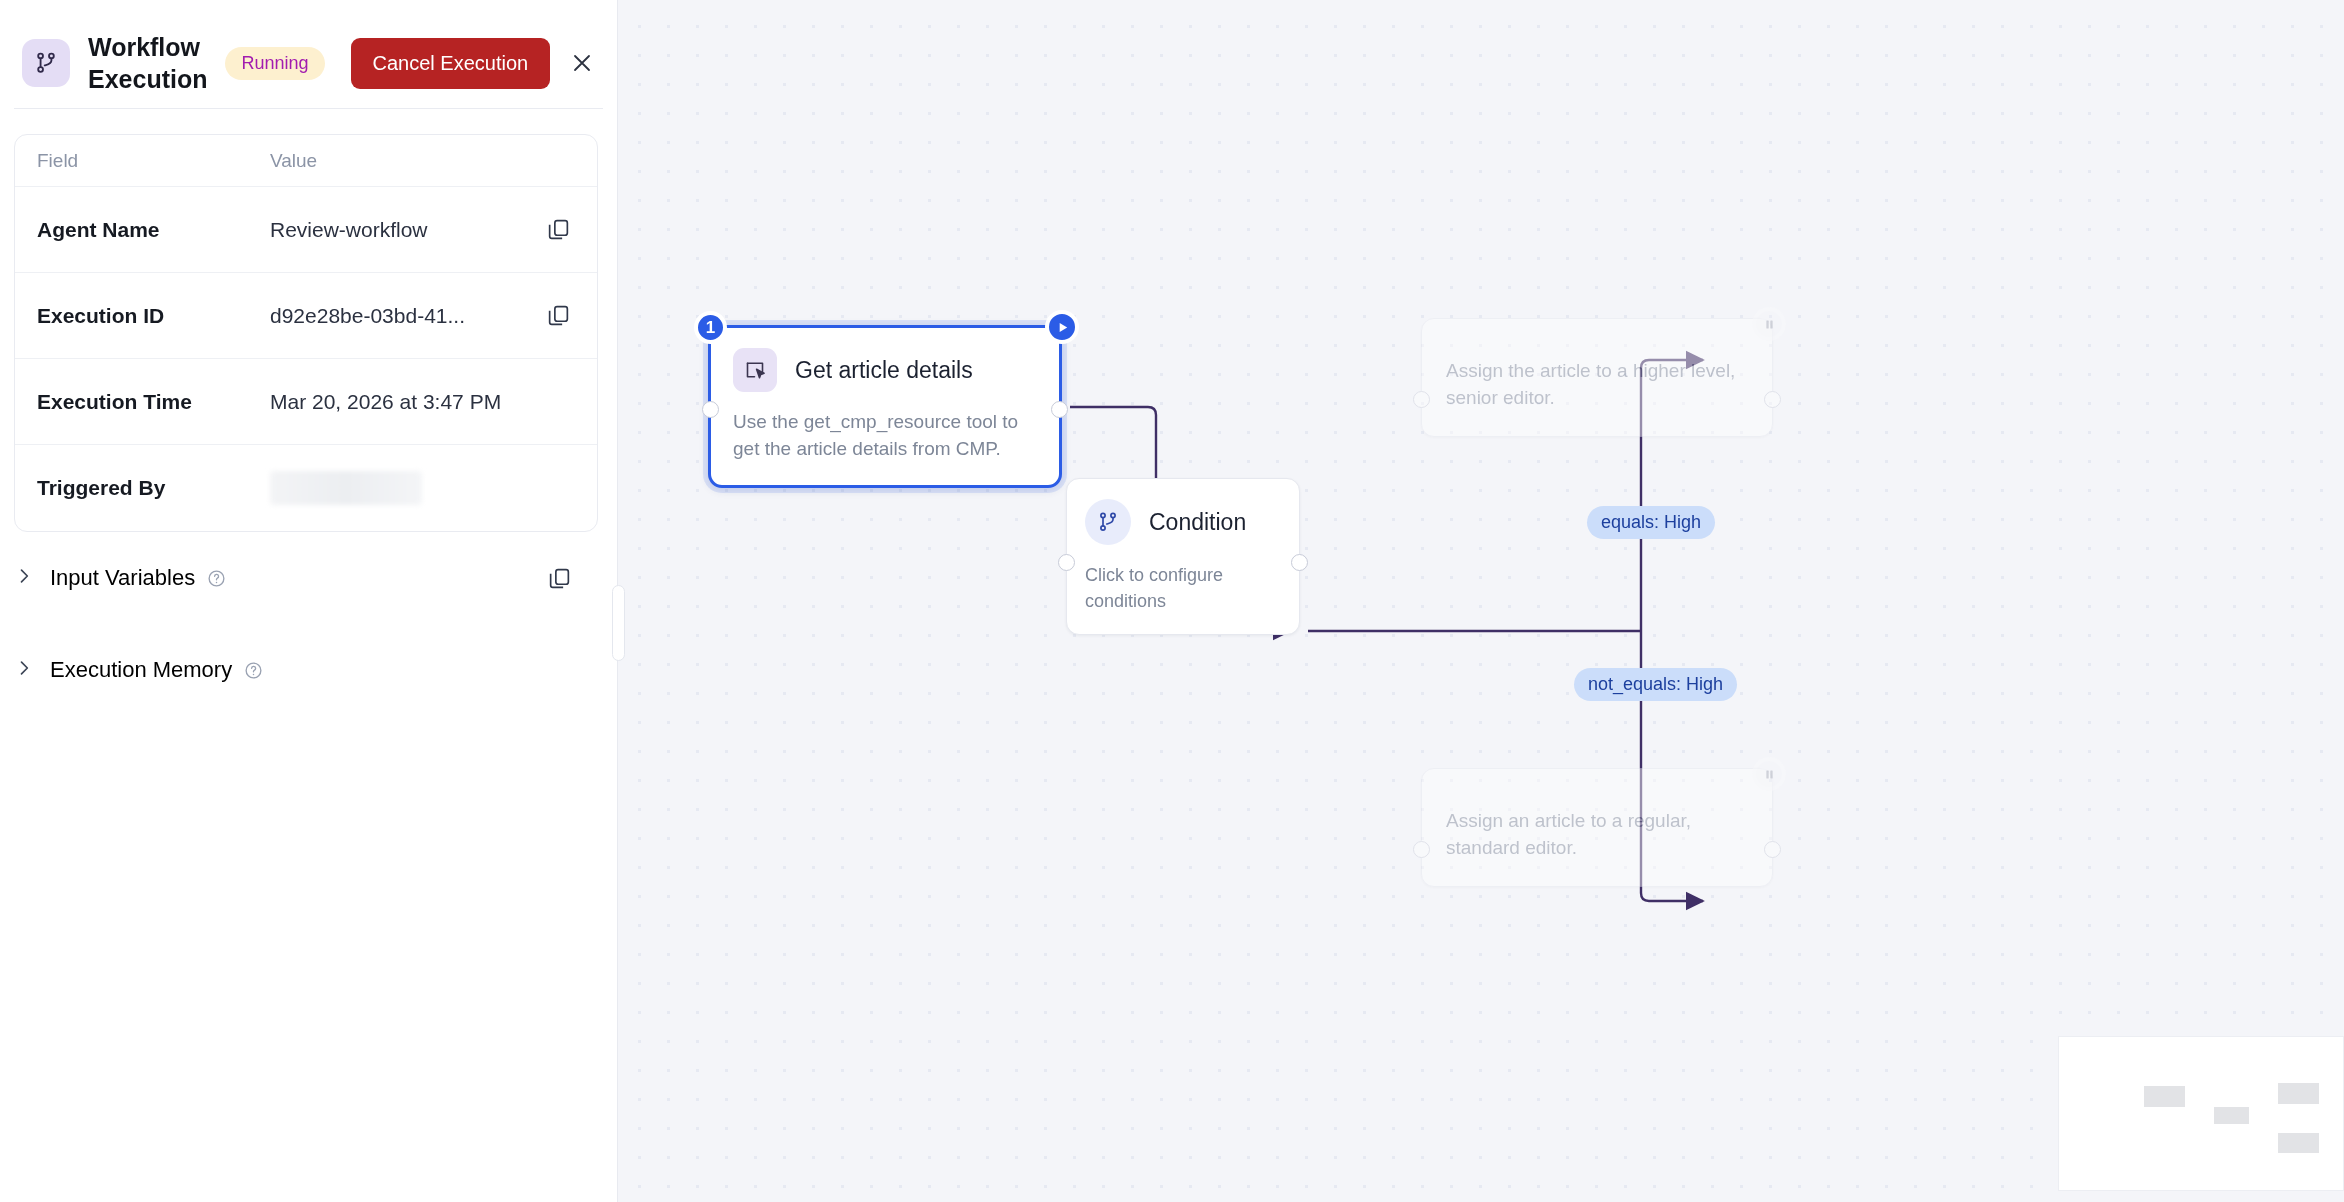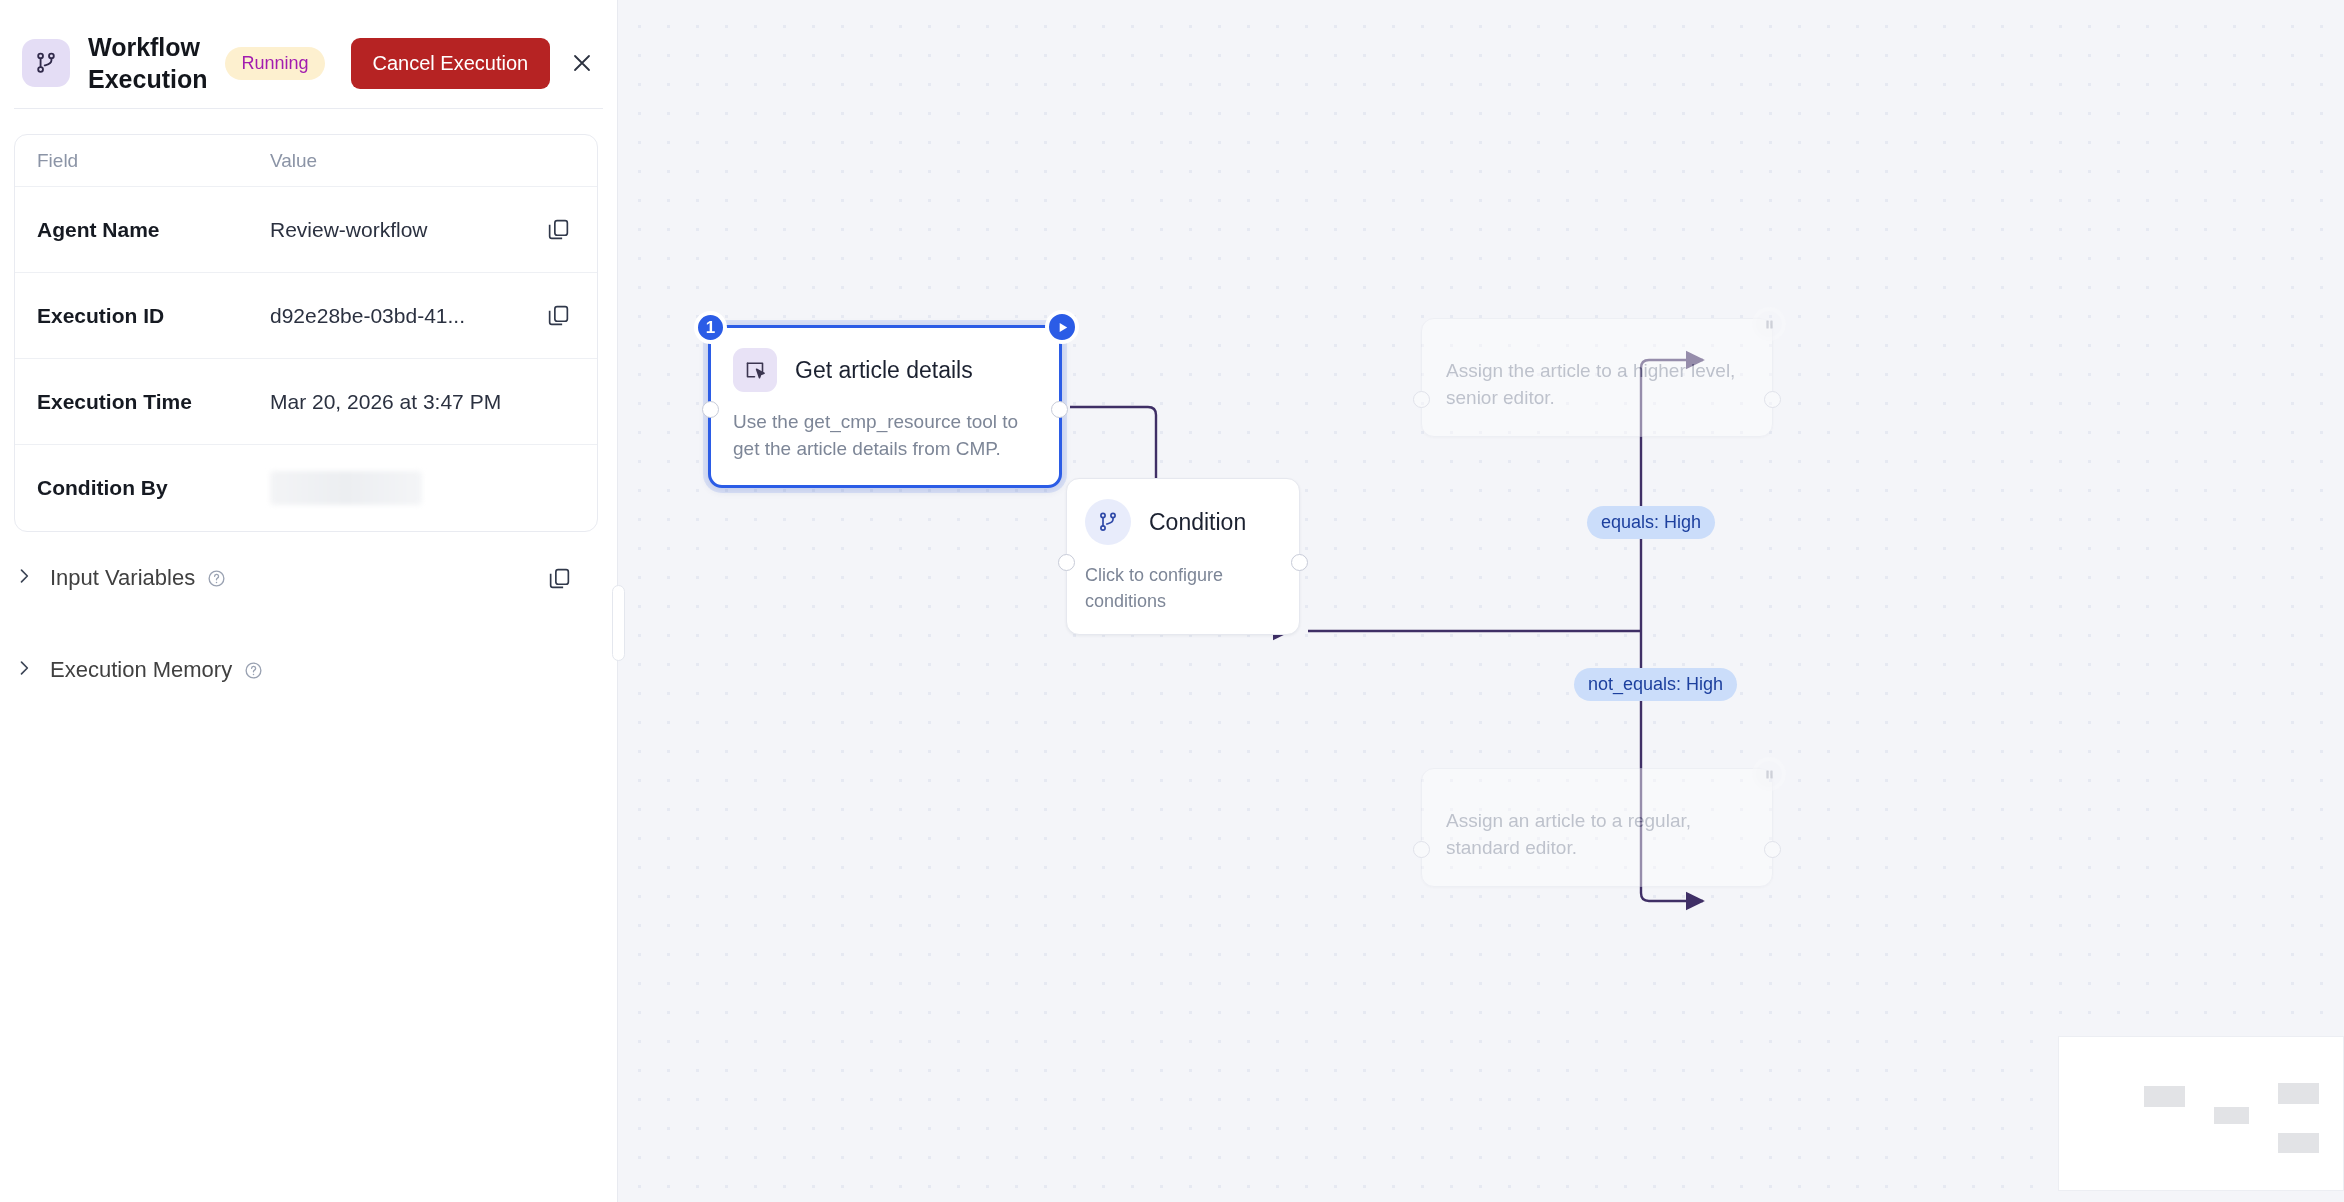--- a/index.html
+++ b/index.html
@@ -74,21 +74,21 @@
     filter: blur(2.4px);
   }
 
   
   .sec {
     display: flex; align-items: center;
     margin: 0 19px 0 14px; height: 92px; cursor: pointer;
   }
   .sec:first-of-type { margin-top: 22px; }
   .chev { width: 30px; color: #3c4556; flex: 0 0 30px; }
-  .sec-label { font-size: 22px; color: #404040; margin-left: 6px; }
+  .sec-label { font-size: 22px; color: #000000; margin-left: 6px; }
   .help-ico { margin-left: 12px; color: #9aa2b2; display: flex; align-items: center; }
   .sec-spacer { flex: 1; }
 
   
   #panel-handle {
     position: absolute; left: 612px; top: 585px;
     width: 13px; height: 76px; border-radius: 8px;
     background: #fff; border: 1px solid #e4e7ee; cursor: ew-resize; z-index: 30;
   }
 
@@ -232,21 +232,21 @@
           </svg>
         </button>
       </div>
 
       <div class="card-row card-body-row">
         <div class="c1">Execution Time</div>
         <div class="c2">Mar 20, 2026 at 3:47 PM</div>
       </div>
 
       <div class="card-row card-body-row">
-        <div class="c1">Condition By</div>
+        <div class="c1">Triggered By</div>
         <div class="c2">
             <div class="redacted"></div>
           </div>
       </div>
     </div>
 
     <div class="sec">
       <span class="chev">
         <svg width="20" height="20" viewBox="0 0 24 24" fill="none" stroke="currentColor" stroke-width="2" stroke-linecap="round" stroke-linejoin="round">
             <path d="M9 5l7 7-7 7"></path>

